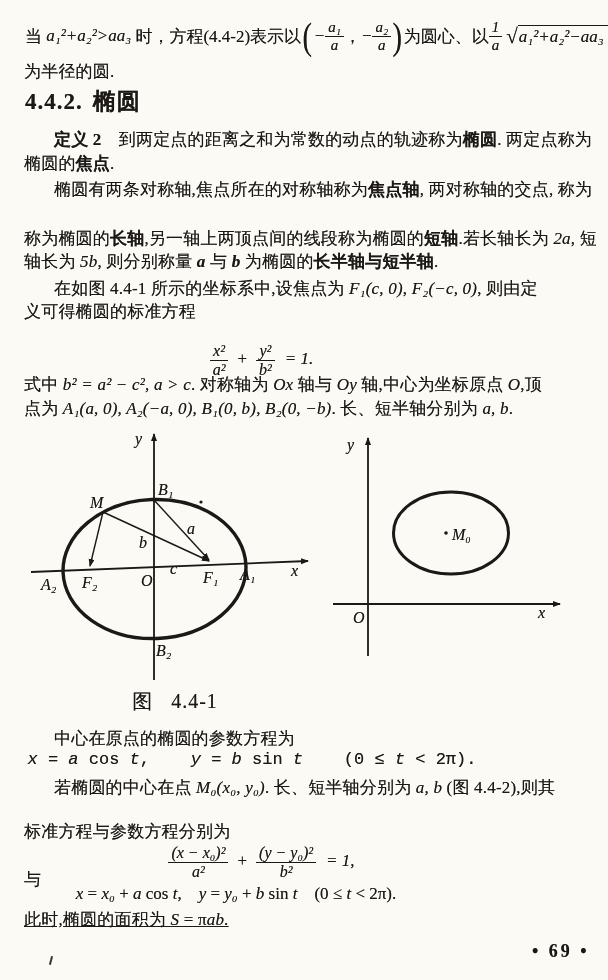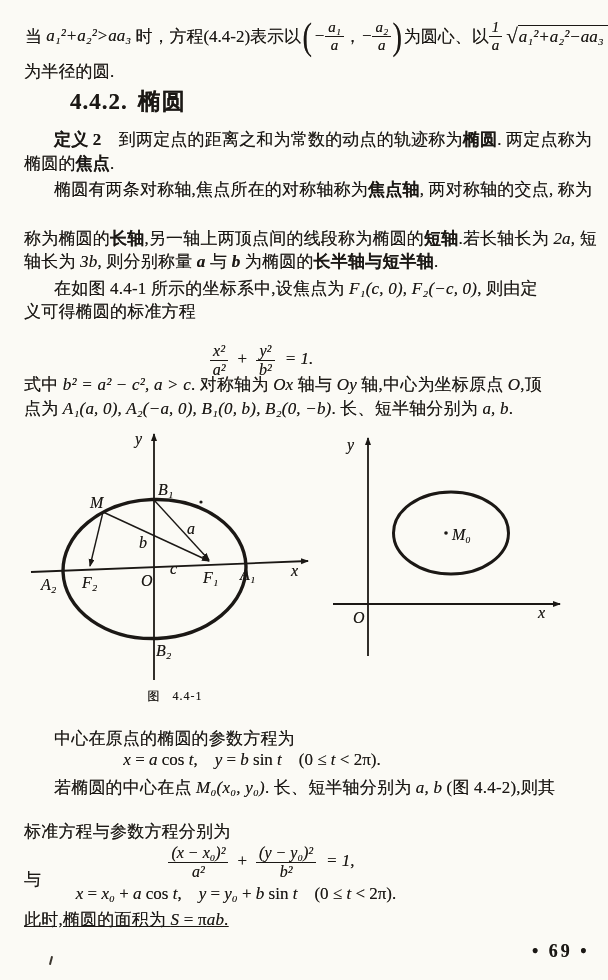--- a/index.html
+++ b/index.html
@@ -16,42 +16,42 @@
     font-size:17px; line-height:24px; white-space:pre;
     letter-spacing:.2px;
   }
   .ind{padding-left:30px;}
   .b{font-weight:bold;}
   .i{font-style:italic;}
   .heading{
     position:absolute; left:25px; top:86px; margin:0;
     font-size:23px; font-weight:bold; letter-spacing:1px; white-space:pre;
   }
-  .heading .num{font-family:"Liberation Serif",serif; margin-right:10px;margin-left:45px;}
+  .heading .num{font-family:"Liberation Serif",serif; margin-right:10px;}
   
   .mathline{
     position:absolute; left:25px; top:12px; height:48px; width:575px;
     display:flex; align-items:center; font-size:17px; white-space:pre;
   }
   .frac{display:inline-block; text-align:center; vertical-align:middle; line-height:1.1; font-size:15px;}
   .frac .num{display:block; border-bottom:1.4px solid #1b1815; padding:0 3px;}
   .frac .den{display:block; padding:0 3px;}
   .bigparen{font-size:38px; font-weight:200; line-height:1; transform:scaleX(.75); display:inline-block;}
   .sqrtsign{font-size:21px; margin-left:4px;}
   .rad{border-top:1.5px solid #1b1815; padding:1px 13px 0 1px; font-style:italic;}
   
   .eq{
     position:absolute; left:0; width:504px; text-align:center;
     font-size:17px; white-space:pre;
   }
   .eq .frac{font-size:16px; margin:0 2px;}
   .eq .op{margin:0 7px;}
   .eq .tail{margin-left:8px;}
   .cap{
-    position:absolute; font-size:12px; text-align:center; white-space:pre;
+    position:absolute; font-size:20px; text-align:center; white-space:pre;
     letter-spacing:1px;
   }
   .fig{position:absolute;}
   .fig text{font-size:16px; font-style:italic; fill:#1b1815; font-family:"Liberation Serif",serif;}
   .pagenum{
     position:absolute; left:500px; top:941px;
     font-size:18px; font-weight:bold; letter-spacing:3px; white-space:pre;margin-left:32px;
   }
   .artifact{
     position:absolute; left:50px; top:956px; width:2px; height:9px;
@@ -77,21 +77,21 @@
     <span class="sqrtsign">√</span><span class="rad">a₁²+a₂²−aa₃</span>
   </div>
   <div class="line" style="top:60px;">为半径的圆.</div>
 
   <h1 class="heading"><span class="num">4.4.2.</span><span>椭圆</span></h1>
 
   <div class="line ind" style="top:128px;"><span class="b">定义 2</span><span>　到两定点的距离之和为常数的动点的轨迹称为</span><span class="b">椭圆</span><span>. 两定点称为</span></div>
   <div class="line" style="top:152px;"><span>椭圆的</span><span class="b">焦点</span><span>.</span></div>
   <div class="line ind" style="top:178px;"><span>椭圆有两条对称轴,焦点所在的对称轴称为</span><span class="b">焦点轴</span><span>, 两对称轴的交点, 称为</span></div>
   <div class="line" style="top:227px;"><span>称为椭圆的</span><span class="b">长轴</span><span>,另一轴上两顶点间的线段称为椭圆的</span><span class="b">短轴</span><span>.若长轴长为 </span><span class="i">2a</span><span>, 短</span></div>
-  <div class="line" style="top:250px;"><span>轴长为 </span><span class="i">3b</span><span>, 则分别称量 </span><span class="b i">a</span><span> 与 </span><span class="b i">b</span><span> 为椭圆的</span><span class="b">长半轴与短半轴</span><span>.</span></div>
+  <div class="line" style="top:250px;"><span>轴长为 </span><span class="i">5b</span><span>, 则分别称量 </span><span class="b i">a</span><span> 与 </span><span class="b i">b</span><span> 为椭圆的</span><span class="b">长半轴与短半轴</span><span>.</span></div>
   <div class="line ind" style="top:277px;"><span>在如图 4.4-1 所示的坐标系中,设焦点为 </span><span class="i">F₁(c, 0)</span><span>, </span><span class="i">F₂(−c, 0)</span><span>, 则由定</span></div>
   <div class="line" style="top:300px;"><span>义可得椭圆的标准方程</span></div>
 
   <div class="eq" style="top:322px;">
     <span class="frac i"><span class="num">x²</span><span class="den">a²</span></span><span class="op">+</span><span class="frac i"><span class="num">y²</span><span class="den">b²</span></span><span class="tail i">= 1.</span>
   </div>
 
   <div class="line" style="top:373px;"><span>式中 </span><span class="i">b² = a² − c², a &gt; c</span><span>. 对称轴为 </span><span class="i">Ox</span><span> 轴与 </span><span class="i">Oy</span><span> 轴,中心为坐标原点 </span><span class="i">O</span><span>,顶</span></div>
   <div class="line" style="top:397px;"><span>点为 </span><span class="i">A₁(a, 0), A₂(−a, 0), B₁(0, b), B₂(0, −b)</span><span>. 长、短半轴分别为 </span><span class="i">a, b</span><span>.</span></div>
 
@@ -133,21 +133,21 @@
     <line x1="3" y1="174" x2="230" y2="174" stroke="#1b1815" stroke-width="1.8" marker-end="url(#arr)"></line>
     <ellipse cx="121" cy="103" rx="57.5" ry="41" fill="none" stroke="#1b1815" stroke-width="3"></ellipse>
     <circle cx="116" cy="103" r="1.8" fill="#1b1815"></circle>
     <text x="17" y="20">y</text>
     <text x="208" y="188">x</text>
     <text x="23" y="193">O</text>
     <text x="122" y="110">M₀</text>
   </svg>
 
   <div class="line ind" style="top:727px;"><span>中心在原点的椭圆的参数方程为</span></div>
-  <div class="eq" style="top:750px;"><span class="i">x</span><span> = </span><span class="i">a</span><span> cos </span><span class="i">t</span><span>,    </span><span class="i">y</span><span> = </span><span class="i">b</span><span> sin </span><span class="i">t</span><span>    (0 ≤ </span><span class="i">t</span><span> &lt; 2π).</span></div>
+  <div class="eq" style="top:750px;font-family:Liberation Mono, monospace;"><span class="i">x</span><span> = </span><span class="i">a</span><span> cos </span><span class="i">t</span><span>,    </span><span class="i">y</span><span> = </span><span class="i">b</span><span> sin </span><span class="i">t</span><span>    (0 ≤ </span><span class="i">t</span><span> &lt; 2π).</span></div>
   <div class="line ind" style="top:776px;"><span>若椭圆的中心在点 </span><span class="i">M₀(x₀, y₀)</span><span>. 长、短半轴分别为 </span><span class="i">a, b</span><span> (图 4.4-2),则其</span></div>
   <div class="line" style="top:820px;"><span>标准方程与参数方程分别为</span></div>
 
   <div class="eq" style="top:824px;">
     <span class="frac i"><span class="num">(x − x₀)²</span><span class="den">a²</span></span><span class="op">+</span><span class="frac i"><span class="num">(y − y₀)²</span><span class="den">b²</span></span><span class="tail i">= 1,</span>
   </div>
 
   <div class="line" style="top:868px;"><span>与</span></div>
   <div class="eq" style="top:884px; transform:translateX(-16px);"><span class="i">x</span><span> = </span><span class="i">x₀</span><span> + </span><span class="i">a</span><span> cos </span><span class="i">t</span><span>,    </span><span class="i">y</span><span> = </span><span class="i">y₀</span><span> + </span><span class="i">b</span><span> sin </span><span class="i">t</span><span>    (0 ≤ </span><span class="i">t</span><span> &lt; 2π).</span></div>
   <div class="line" style="top:908px;text-decoration:underline;"><span>此时,椭圆的面积为 </span><span class="i">S</span><span> = π</span><span class="i">ab</span><span>.</span></div>

